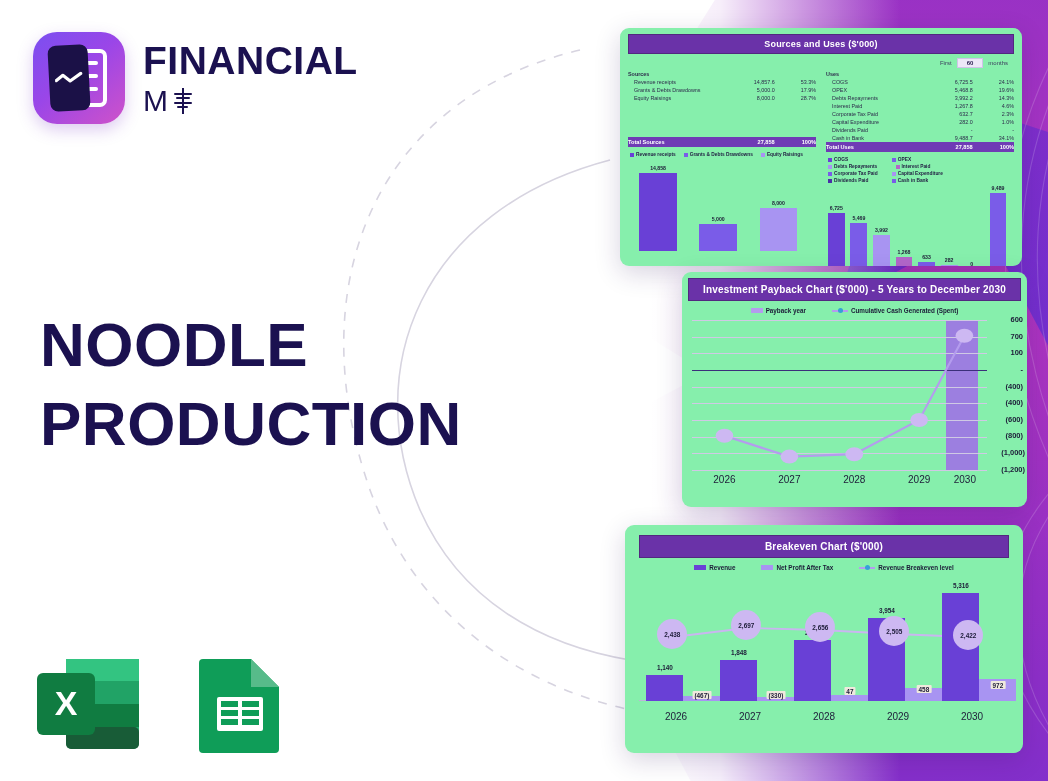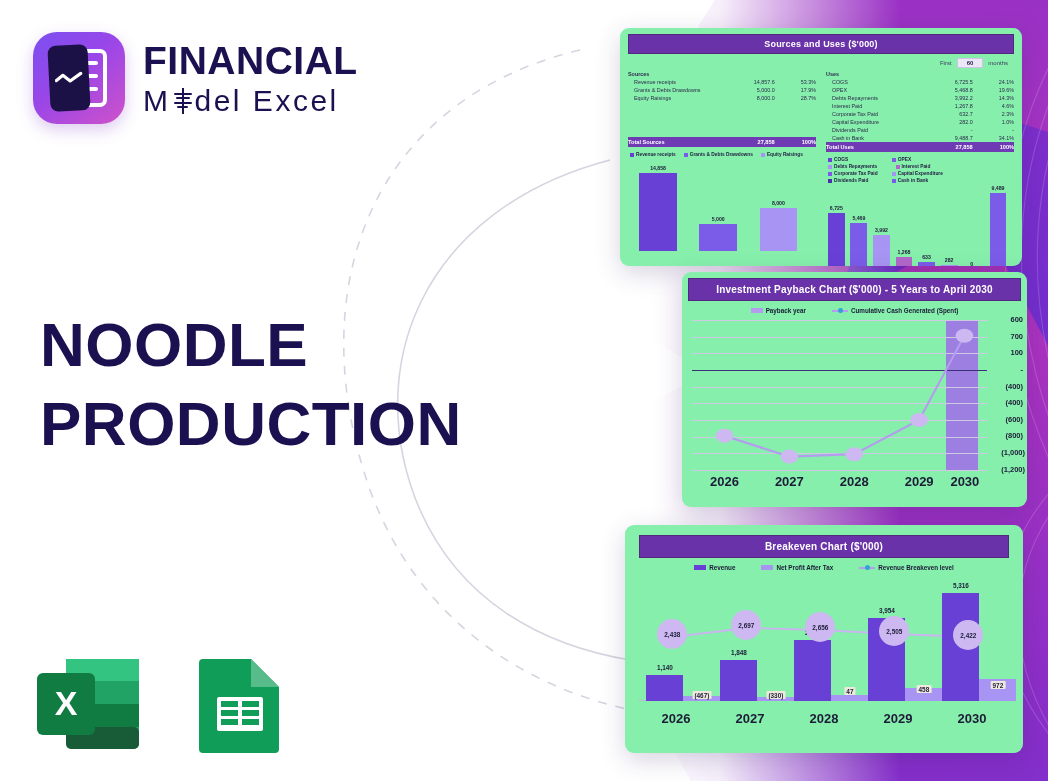--- a/index.html
+++ b/index.html
@@ -123,21 +123,21 @@
   .mini-chart .vlab{position:absolute;font-size:5.2px;font-weight:bold;color:#1c1b35;text-align:center;}
 
   
   #card2{left:682px;top:272px;width:345px;height:235px;}
   .c2-plot{position:relative;margin:6px 40px 0 10px;height:150px;}
   .gline{position:absolute;left:0;right:0;height:1px;background:#cfc9e4;}
   .zline{position:absolute;left:0;right:0;height:1.4px;background:#3b2f7a;}
   .ylab{position:absolute;font-size:7.5px;font-weight:bold;color:#1d1c38;white-space:nowrap;}
   .pbbar{position:absolute;bottom:0;background:#9c7fe0;}
   .xlab-row{position:relative;margin:4px 40px 0 10px;height:14px;}
-  .xlab{position:absolute;font-size:13px;font-weight:bold;color:#1d1c38;transform:translateX(-50%);}
+  .xlab{position:absolute;font-size:10px;font-weight:normal;color:#1d1c38;transform:translateX(-50%);}
 
   
   #card3{left:625px;top:525px;width:398px;height:228px;}
   .c3-plot{position:relative;margin:10px 14px 0 14px;height:120px;}
   .c3-bar{position:absolute;bottom:0;}
   .c3-lab{position:absolute;font-size:6.4px;font-weight:bold;color:#1d1c38;background:#efe9dd;padding:.5px 2px;border-radius:1px;transform:translateX(-50%);white-space:nowrap;}
   .c3-lab.plain{background:transparent;padding:0;}
   .c3-node{position:absolute;width:30px;height:30px;border-radius:50%;background:#cdb8f2;
            display:flex;align-items:center;justify-content:center;font-size:6.4px;font-weight:bold;color:#1d1c38;
            transform:translate(-50%,-50%);}
@@ -194,21 +194,20 @@
       <div class="logo-t1">FINANCIAL</div>
       <div class="logo-t2">
         <span>M</span>
         <span class="logo-o">
             <b></b>
             <b></b>
             <b></b>
             <b></b>
             <s></s>
           </span>
-        <span>del Excel</span>
       </div>
     </div>
   </div>
 
   <div class="headline">
     <div>NOODLE</div>
     <div>PRODUCTION</div>
   </div>
 
   <div class="icons">
@@ -440,21 +439,21 @@
             <div class="vlab" style="left:85%;width:13%;bottom:78px">9,489</div>
             <div class="bar" style="left:87%;width:9%;height:76px;background:#7a5ce8"></div>
           </div>
         </div>
       </div>
     </div>
   </div>
 
   <div class="card-sh" id="card2">
     <div style="padding:6px 6px 0 6px">
-      <div class="bar-title" style="font-size:10px;padding:5px 0">Investment Payback Chart ($'000) - 5 Years to April 2030</div>
+      <div class="bar-title" style="font-size:10px;padding:5px 0">Investment Payback Chart ($'000) - 5 Years to December 2030</div>
       <div class="legend2">
         <span>
             <i class="sw2" style="background:#b49cee"></i>
             <em style="font-style:normal">Payback year</em>
           </span>
         <span>
             <i class="swline"></i>
             <em style="font-style:normal">Cumulative Cash Generated (Spent)</em>
           </span>
       </div>

